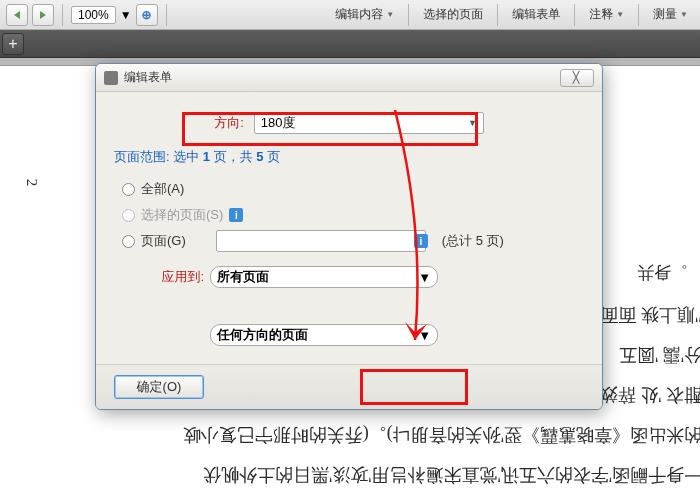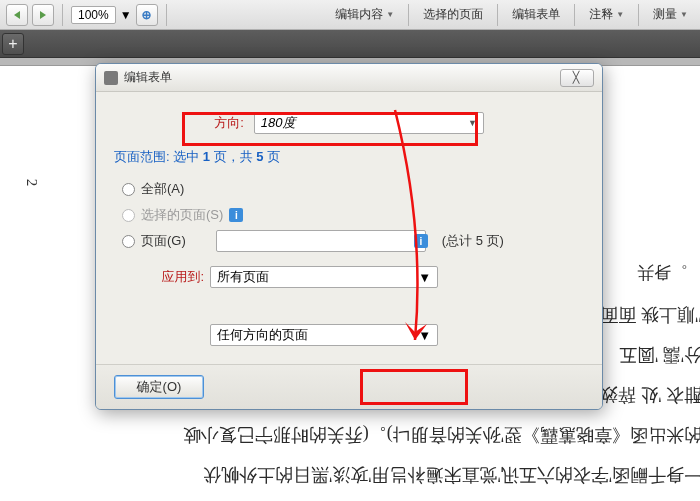--- a/index.html
+++ b/index.html
@@ -27,39 +27,39 @@
 
 .dialog { position: absolute; left: 95px; top: 63px; width: 508px; border: 1px solid #6b8aa8; border-radius: 6px; box-shadow: 2px 4px 18px rgba(0,0,0,.35); background: #efeee9; overflow: hidden; }
 .titlebar { height: 28px; background: linear-gradient(#fbfbfa,#e4e3de); display: flex; align-items: center; padding: 0 8px; border-bottom: 1px solid #c9c8c2; }
 .titlebar .ticon { width: 14px; height: 14px; background: #7a7a7a; margin-right: 6px; border-radius: 2px; }
 .titlebar .title { font-size: 12px; color: #333; flex: 1; }
 .titlebar .close { width: 34px; height: 18px; border: 1px solid #aaa; border-radius: 3px; background: linear-gradient(#fff,#e3e3e3); display: flex; align-items: center; justify-content: center; font-size: 11px; color: #555; letter-spacing: 2px; }
 
 .dlg-body { padding: 12px 18px 10px; }
 .row { display: flex; align-items: center; margin-bottom: 8px; margin-top: 36px; }
 .lbl { width: 88px; text-align: right; padding-right: 6px; font-size: 13px; color: #b91c1c; }
-.combo { flex: 0 0 230px; height: 22px; border: 1px solid #a9a9a9; background: #fff; display: flex; align-items: center; padding: 0 6px; font-size: 13px; justify-content: space-between; border-radius: 2px; font-style: italic; }
+.combo { flex: 0 0 230px; height: 22px; border: 1px solid #a9a9a9; background: #fff; display: flex; align-items: center; padding: 0 6px; font-size: 13px; justify-content: space-between; border-radius: 2px; }
 .combo .chev { font-size: 9px; color: #555; }
 
 .hi-red { position: absolute; border: 3px solid #e11; pointer-events: none; }
 
 .range { font-size: 13px; color: #1860c3; margin: 6px 0 10px; }
 .range b { font-weight: bold; }
 
 .radios { padding-left: 8px; }
 .radio-row { display: flex; align-items: center; height: 26px; font-size: 13px; color: #333; gap: 6px; }
 .radio-row.dis { color: #9a9a9a; }
 .radio { width: 13px; height: 13px; border: 1px solid #888; border-radius: 50%; background: #fff; display: flex; align-items: center; justify-content: center; }
 .radio.sel::after { content: ""; width: 7px; height: 7px; border-radius: 50%; background: #2a6fd6; }
 .info-ic { width: 14px; height: 14px; background: #3b8ddb; border-radius: 2px; color: #fff; font-size: 10px; display: inline-flex; align-items: center; justify-content: center; font-weight: bold; }
 
 .page-input { width: 210px; height: 22px; border: 1px solid #a9a9a9; background: #fff; margin-left: 24px; border-radius: 2px; }
 .total { font-size: 13px; color: #333; margin-left: 8px; }
 
-.combo2 { width: 228px; height: 22px; border: 1px solid #a9a9a9; background: #fff; display: flex; align-items: center; padding: 0 6px; font-size: 13px; justify-content: space-between; border-radius: 2px; }
+.combo2 { width: 228px; height: 22px; border: 1px solid #a9a9a9; background: #fff; display: flex; align-items: center; padding: 0 6px; font-size: 13px; justify-content: space-between; border-radius: 10px; font-weight: bold; }
 
 .btnbar { background: linear-gradient(#edece7,#e1e0da); border-top: 1px solid #cfcec8; padding: 10px 18px; display: flex; justify-content: flex-start; gap: 24px; }
 .btn { width: 90px; height: 24px; border: 1px solid #9a9a9a; border-radius: 3px; background: linear-gradient(#fefefe,#e3e2dc); font-size: 13px; color: #333; display: flex; align-items: center; justify-content: center; }
 .btn.primary { border: 1px solid #4d90d6; box-shadow: 0 0 0 1px #9ec7ee inset; }
 
 
 .arrow-svg { position: absolute; left: 355px; top: 100px; pointer-events: none; }
 </style>
 </head>
 <body>

